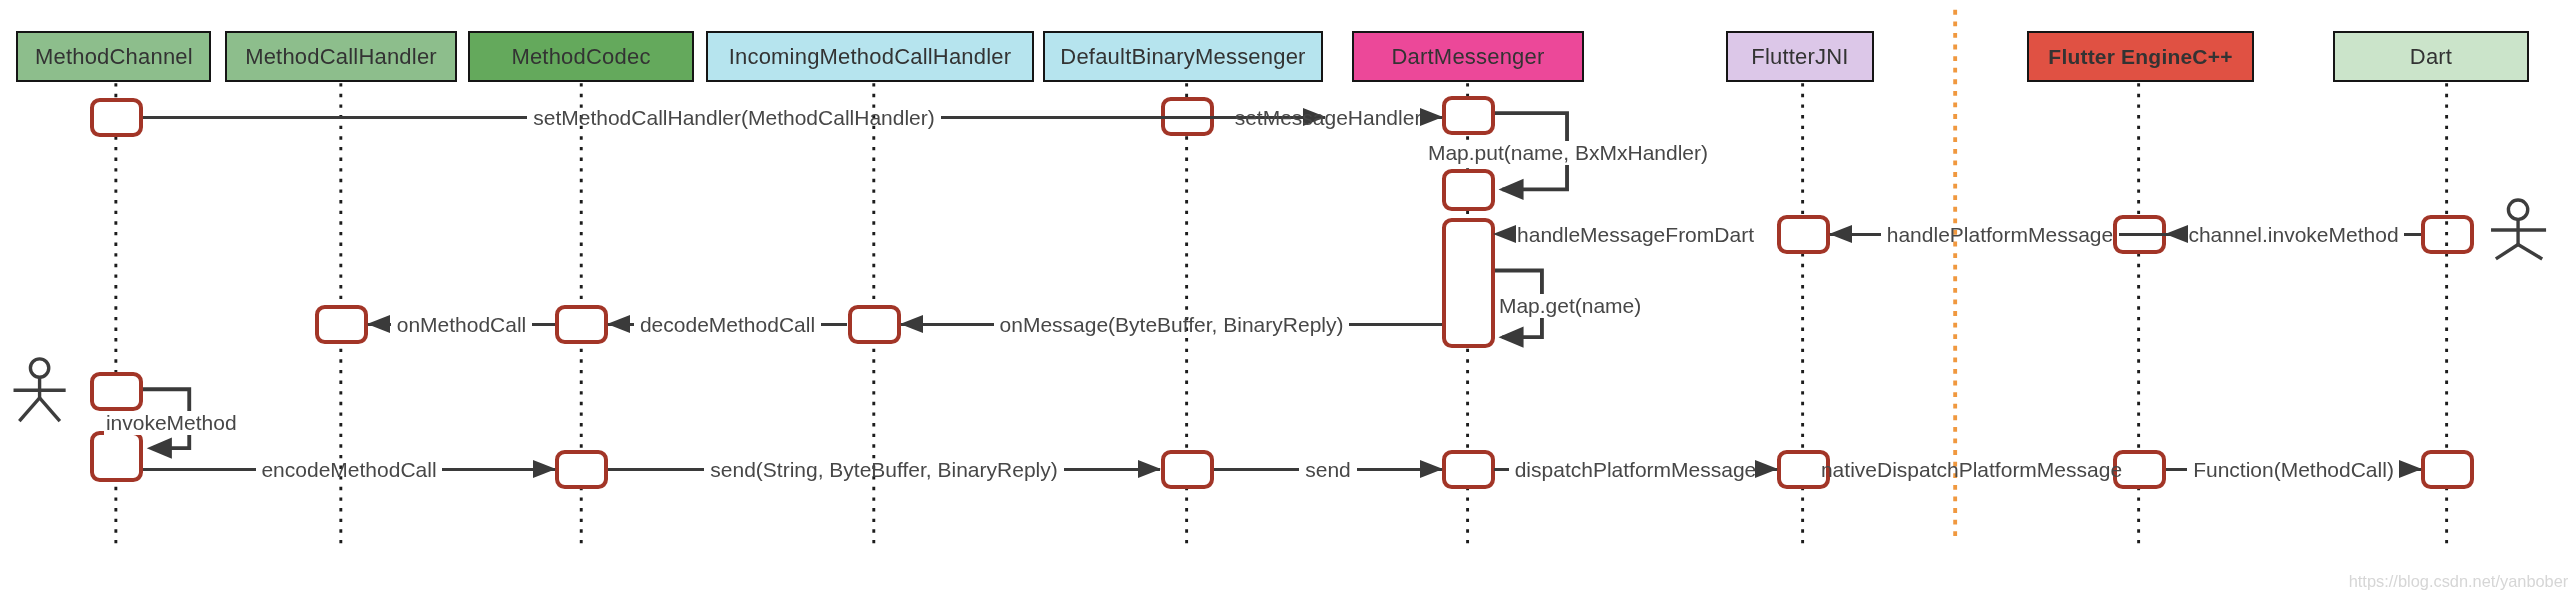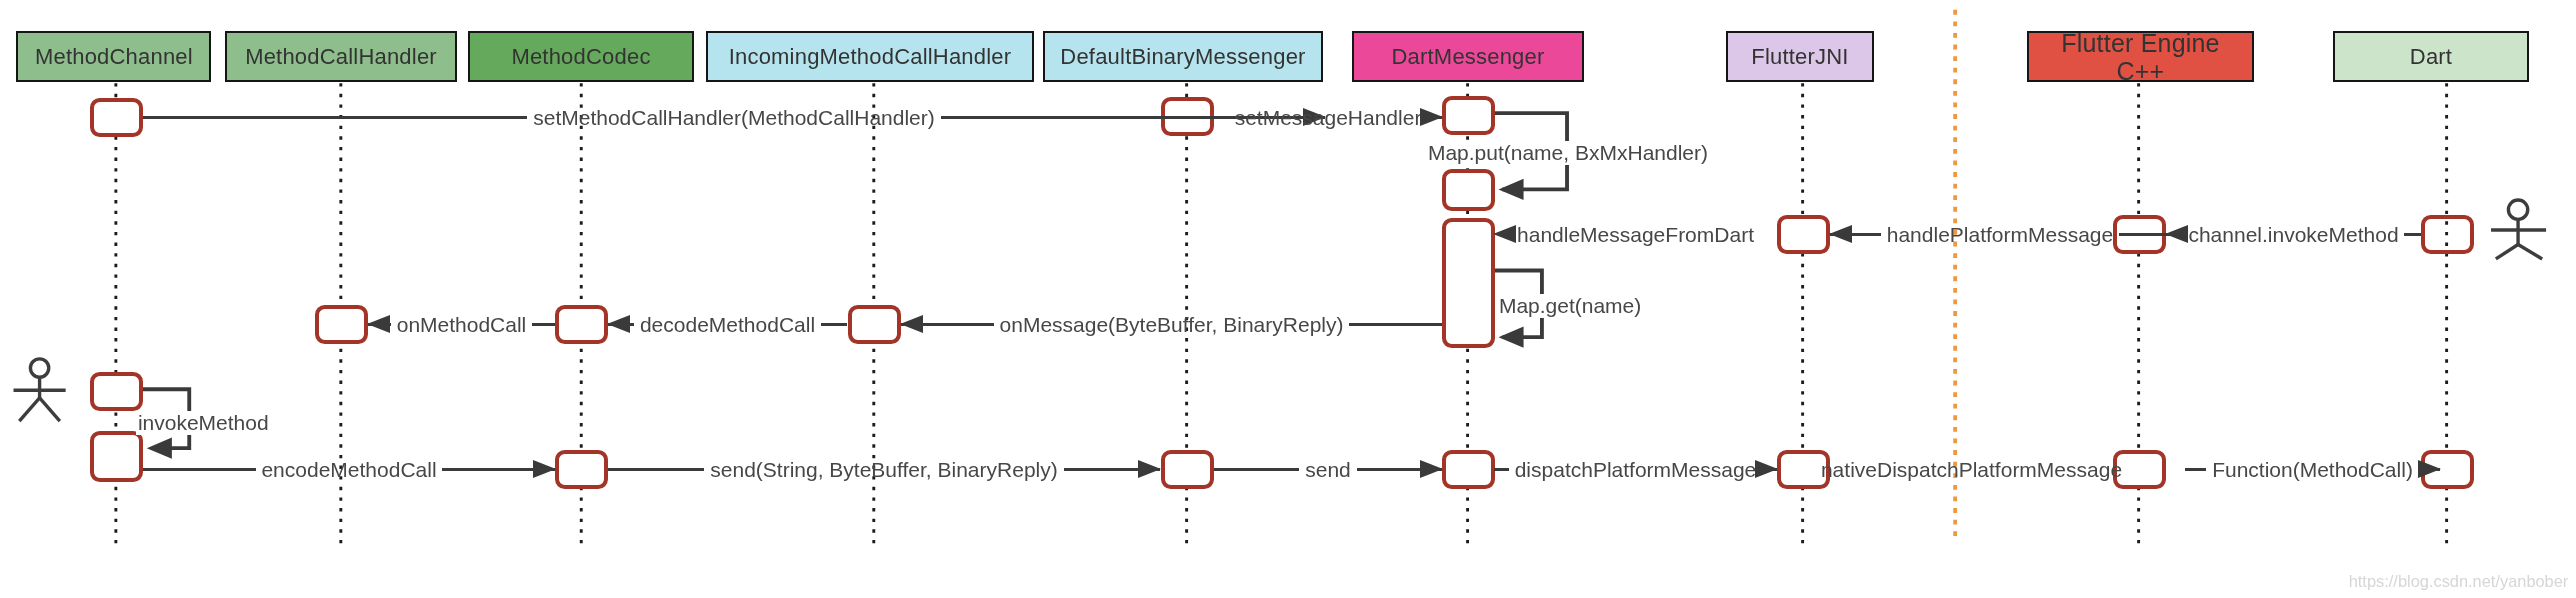--- a/index.html
+++ b/index.html
@@ -4,21 +4,21 @@
 <style>
   html,body{margin:0;padding:0;background:#fff;}
   body{font-family:"Liberation Sans",sans-serif;}
   .diagram{position:relative;width:2576px;height:599px;background:#fff;overflow:hidden;}
   .layer{position:absolute;left:0;top:0;z-index:1;}
   .participant{
     position:absolute;top:31px;height:51px;box-sizing:border-box;
     border:2.9px solid #151515;display:flex;align-items:center;justify-content:center;
     font-size:22px;color:#333;z-index:2;letter-spacing:0.2px;
   }
-  .participant.two-line{flex-direction:column;line-height:1.12;font-size:25px;}
+  .participant.two-line{flex-direction:row;line-height:1.12;font-size:21px;font-weight:bold;}
   .act{
     position:absolute;width:53px;height:39px;box-sizing:border-box;
     border:4.8px solid #a23527;border-radius:9.7px;background:#fff;z-index:2;
   }
   .act.lifeline-through{background:transparent;}
   .msg{position:absolute;display:flex;align-items:center;justify-content:center;height:23px;z-index:3;}
   .msg .seg{flex:1 1 0;min-width:0;height:3.9px;background:#3a3a3a;}
   .msg .lbl{padding:0 5.8px;font-size:21px;color:#474747;white-space:nowrap;line-height:1;}
   .arrow-r::after{
     content:"";position:absolute;right:-1px;top:50%;margin-top:-9.7px;width:0;height:0;
@@ -189,26 +189,26 @@
   <div class="msg arrow-r" style="left:1494px;top:458px;width:283px;">
     <span class="seg"></span>
     <span class="lbl">dispatchPlatformMessage</span>
     <span class="seg"></span>
   </div>
   <div class="msg" style="left:1830px;top:458px;width:283px;">
     <span class="seg"></span>
     <span class="lbl">nativeDispatchPlatformMessage</span>
     <span class="seg"></span>
   </div>
-  <div class="msg arrow-r" style="left:2166px;top:458px;width:255px;margin-left:19px;">
+  <div class="msg arrow-r" style="left:2166px;top:458px;width:255px;">
     <span class="seg"></span>
     <span class="lbl">Function(MethodCall)</span>
     <span class="seg"></span>
   </div>
 
   <div class="loop-lbl" style="left:1426px;top:141px;">Map.put(name, BxMxHandler)</div>
   <div class="loop-lbl" style="left:1497px;top:294px;">Map.get(name)</div>
-  <div class="loop-lbl" style="left:136px;top:411px;">invokeMethod</div>
+  <div class="loop-lbl" style="left:104px;top:411px;">invokeMethod</div>
 
   <div class="watermark">https://blog.csdn.net/yanbober</div>
 
 </div>
 
 
 </body></html>

